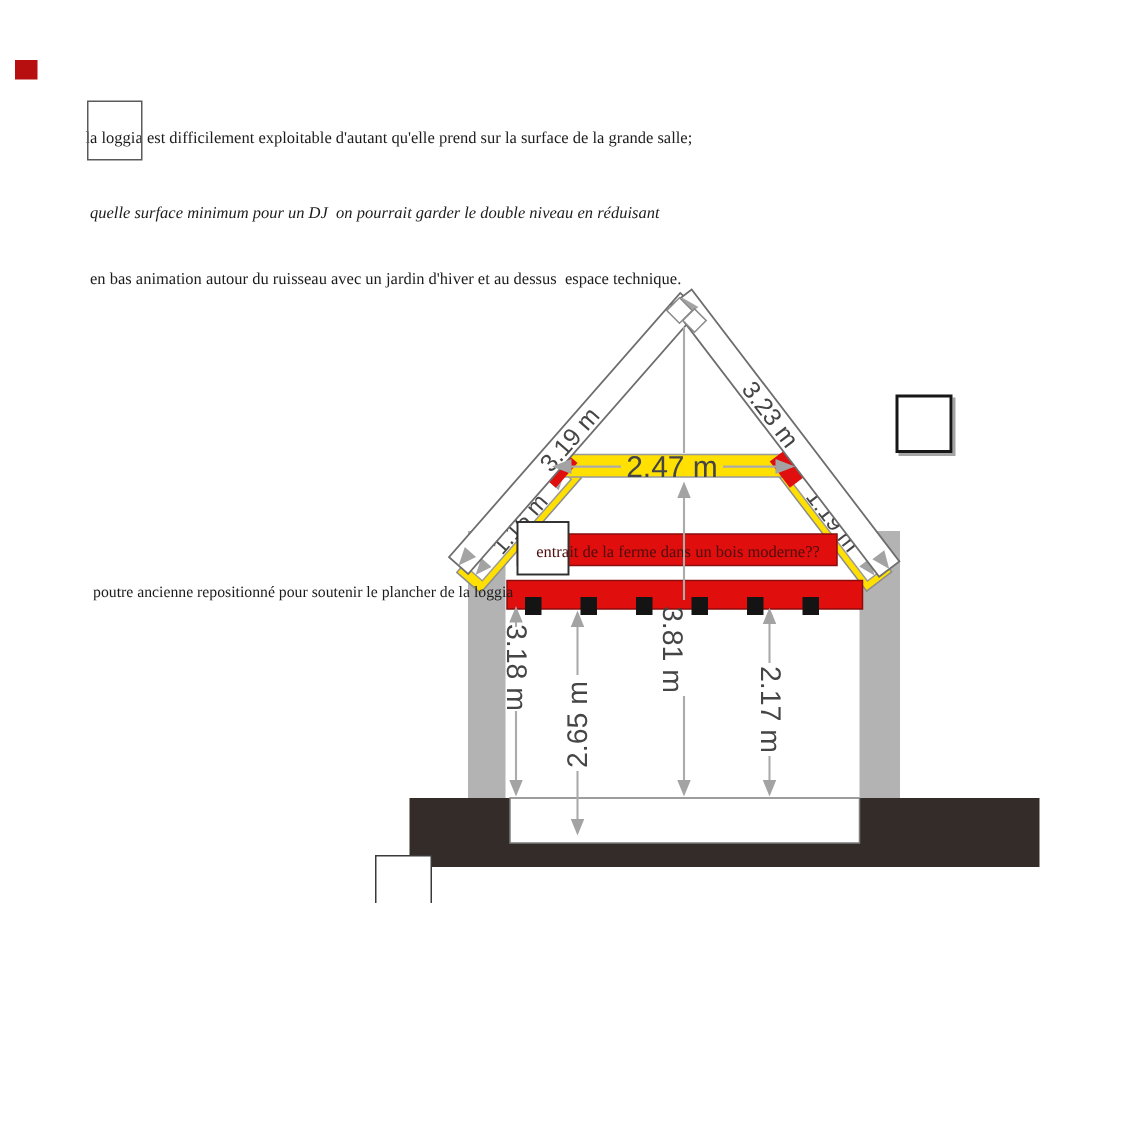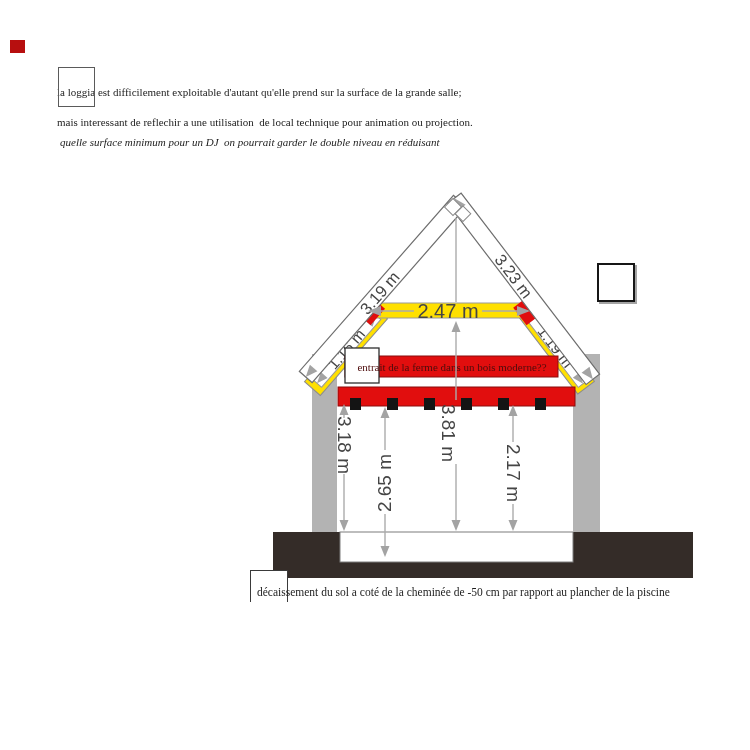--- a/index.html
+++ b/index.html
@@ -24,30 +24,30 @@
 <body>
 
 <div id="stage">
 
   <div id="redmark"></div>
   <div id="box-topleft"></div>
   <div id="box-right"></div>
   <div id="box-ground"></div>
 
   <div class="note" style="left:57px;top:85px;"><span>la loggia est difficilement exploitable d'autant qu'elle prend sur la surface de la grande salle;</span><br>
-<span>mais interessant de reflechir a une utilisation  de local technique pour animation ou projection.</span></div>
+</div>
 
   <div class="note" style="left:60px;top:135px;font-style:italic;"><span>quelle surface minimum pour un DJ  on pourrait garder le double niveau en réduisant</span><br>
 </div>
 
-  <div class="note" style="left:60px;top:179px;"><br>
+  <div class="note" style="left:60px;top:179px;"><span>en bas animation autour du ruisseau avec un jardin d'hiver et au dessus  espace technique.</span><br>
 </div>
 
+  <div class="note beamnote" style="left:62px;top:388px;">poutre ancienne repositionné pour soutenir le plancher de la loggia</div>
 
-  <div class="note groundnote" style="left:257px;top:585px;">décaissement du sol a coté de la cheminée de -50 cm par rapport au plancher de la piscine</div>
 
   <div id="watermark">www.archifacile.fr</div>
 
   <svg width="750" height="750" viewBox="0 0 750 750">
 
     <rect x="273" y="532" width="420" height="46" fill="#342c28"></rect>
     <rect x="340" y="532" width="233" height="30" fill="#ffffff" stroke="#7d7d7d" stroke-width="1"></rect>
 
     <rect x="312" y="354" width="25" height="178" fill="#b3b3b3"></rect>
     <rect x="573" y="354" width="27" height="178" fill="#b3b3b3"></rect>

